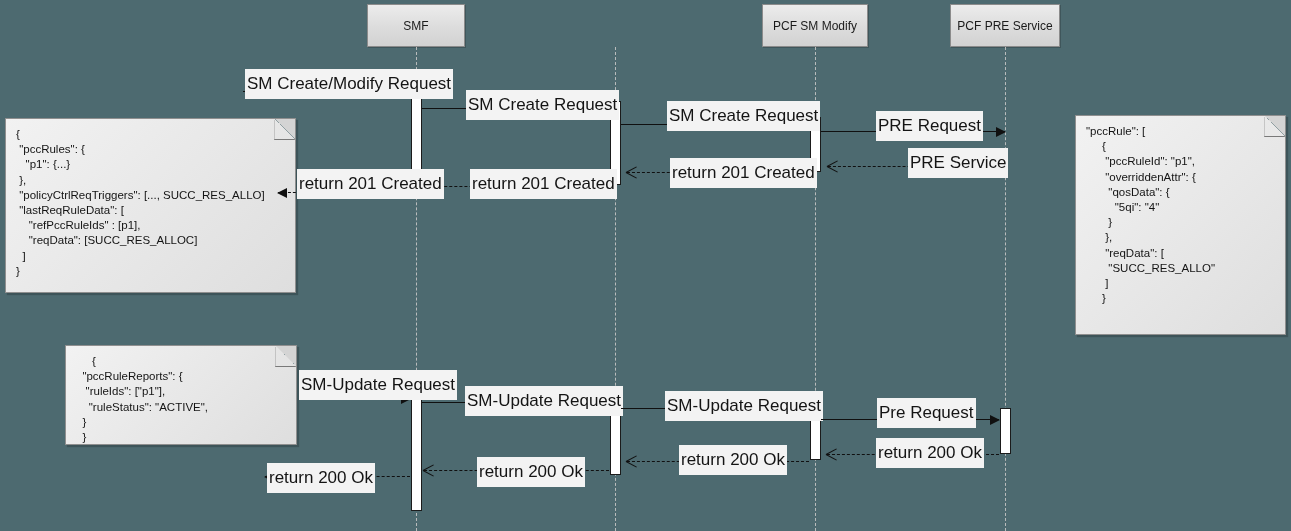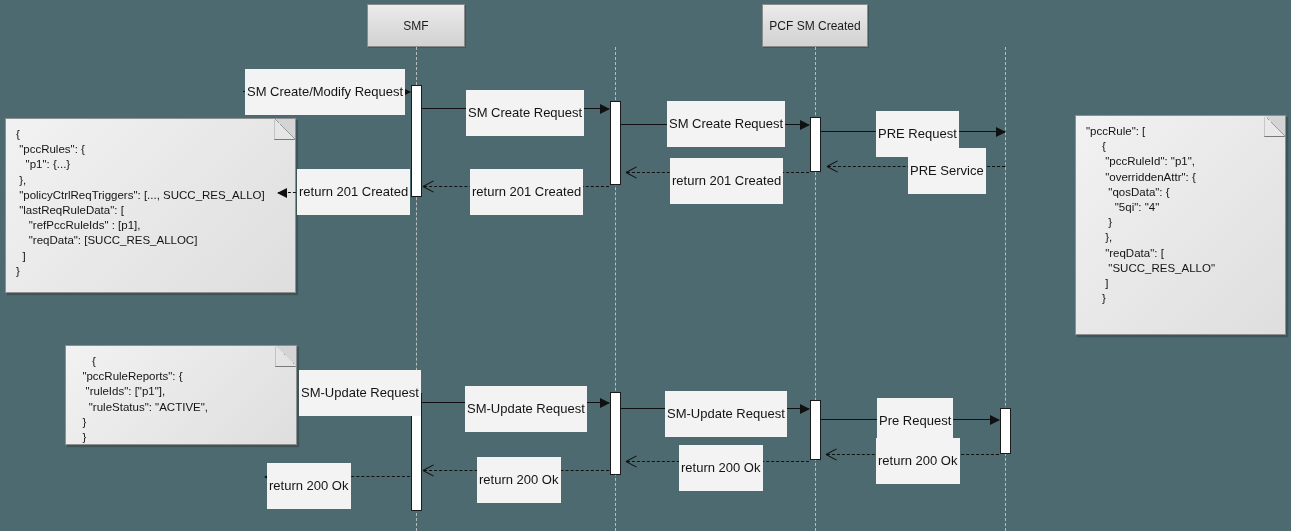--- a/index.html
+++ b/index.html
@@ -68,23 +68,23 @@
     width:12px;height:0;border-top:1.4px solid #101010;
     transform-origin:left center;
   }
   .msg.left.open .head::before{transform:rotate(-28deg);}
   .msg.left.open .head::after{transform:rotate(28deg);}
 
   .msg-label{
     position:absolute;
     background:#f3f3f3;
     color:#141414;
-    font-size:13px;
+    font-size:17px;
     line-height:14px;
-    padding:16px 2px;
+    padding:8px 2px;
     white-space:nowrap;
   }
 
   
   .note{
     position:absolute;
     background:linear-gradient(135deg,#f2f2f2 0%,#e9e9e9 45%,#dedede 100%);
     border:1px solid #8f8f8f;
     box-sizing:border-box;
     box-shadow:2px 2px 1px rgba(0,0,0,.20);
@@ -118,22 +118,23 @@
   }
   .note-text{position:relative;z-index:2;}
 </style>
 </head>
 <body>
 
 <div id="canvas">
     <div class="lifeline-head" style="left: 367px; top: 4px; width: 98px;">SMF</div>
     <div class="lifeline-line" style="left: 416px; top: 47px; height: 484px;"></div>
     <div class="lifeline-line" style="left: 615px; top: 47px; height: 484px;"></div>
-    <div class="lifeline-head" style="left: 762px; top: 4px; width: 106px;">PCF SM Created</div>
+    <div class="lifeline-head" style="left: 762px; top: 4px; width: 106px;">PCF SM Modify</div>
     <div class="lifeline-line" style="left: 815px; top: 47px; height: 484px;"></div>
+    <div class="lifeline-head" style="left: 950px; top: 4px; width: 110px;">PCF PRE Service</div>
     <div class="lifeline-line" style="left: 1005px; top: 47px; height: 484px;"></div>
     <div class="activation" style="left: 410.5px; top: 85px; height: 112px;"></div>
     <div class="activation" style="left: 609.5px; top: 101px; height: 84px;"></div>
     <div class="activation" style="left: 809.5px; top: 117px; height: 55px;"></div>
     <div class="activation" style="left: 410.5px; top: 393px; height: 118px;"></div>
     <div class="activation" style="left: 609.5px; top: 392px; height: 83px;"></div>
     <div class="activation" style="left: 809.5px; top: 400px; height: 60px;"></div>
     <div class="activation" style="left: 999.5px; top: 408px; height: 46px;"></div>
     <div class="note" style="left: 5px; top: 118px; width: 291px; height: 175px;"><div class="fold"></div><div class="note-text">{
  "pccRules": {

